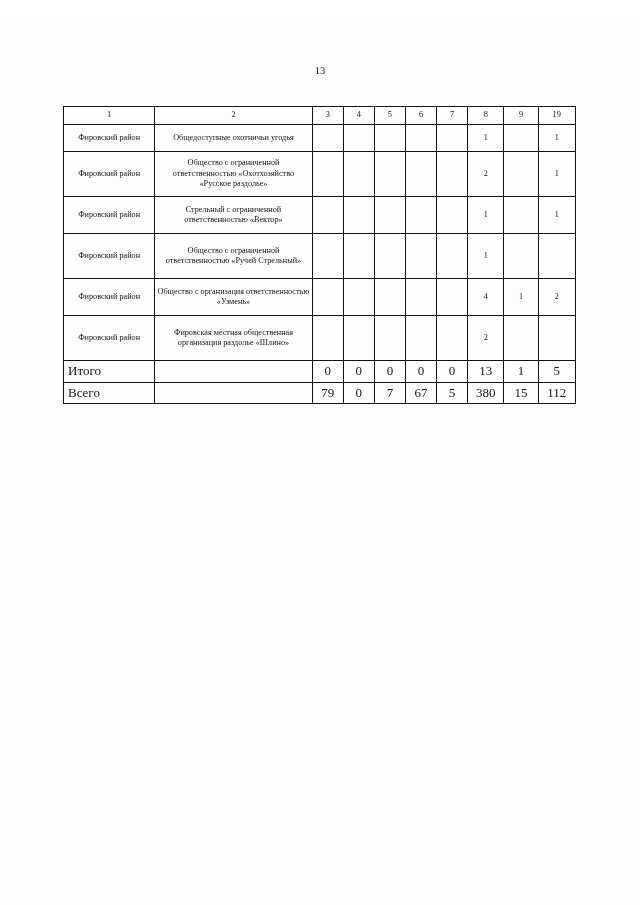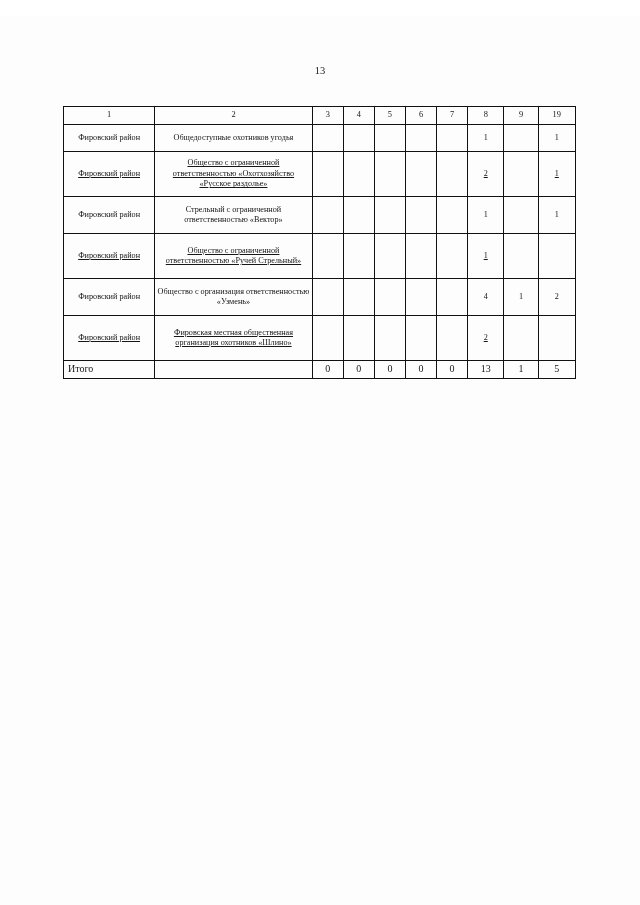--- a/index.html
+++ b/index.html
@@ -61,25 +61,25 @@
   .c10 { width: 36px; }
   td.col1 {
     text-align: center;
   }
   td.col2 {
     text-align: center;
     padding-left: 4px;
     padding-right: 4px;
   }
   tr.data-row td { height: 22px; }
-  tr.tall td { height: 40px; text-decoration: underline; }
+  tr.tall td { height: 40px; }
   tr.mid td { height: 32px; }
   tr.total td {
     height: 13px;
-    font-size: 10px;
+    font-size: 13px;
   }
   tr.total td.col1 {
     text-align: left;
     padding-left: 4px;
   }
   tr.total td.col2 { text-align: left; }
 </style>
 </head>
 <body>
 
@@ -109,21 +109,21 @@
         <td>5</td>
         <td>6</td>
         <td>7</td>
         <td>8</td>
         <td>9</td>
         <td>19</td>
       </tr>
 
       <tr class="data-row">
         <td class="col1">Фировский район</td>
-        <td class="col2">Общедоступные охотников угодья</td>
+        <td class="col2">Общедоступные охотничьи угодья</td>
         <td></td>
         <td></td>
         <td></td>
         <td></td>
         <td></td>
         <td>1</td>
         <td></td>
         <td>1</td>
       </tr>
 
@@ -174,21 +174,21 @@
         <td></td>
         <td></td>
         <td></td>
         <td>4</td>
         <td>1</td>
         <td>2</td>
       </tr>
 
       <tr class="tall">
         <td class="col1">Фировский район</td>
-        <td class="col2">Фировская местная общественная организация охотников «Шлино»</td>
+        <td class="col2">Фировская местная общественная организация раздолье «Шлино»</td>
         <td></td>
         <td></td>
         <td></td>
         <td></td>
         <td></td>
         <td>2</td>
         <td></td>
         <td></td>
       </tr>
 
@@ -198,16 +198,28 @@
         <td>0</td>
         <td>0</td>
         <td>0</td>
         <td>0</td>
         <td>0</td>
         <td>13</td>
         <td>1</td>
         <td>5</td>
       </tr>
 
+      <tr class="total">
+        <td class="col1">Всего</td>
+        <td class="col2"></td>
+        <td>79</td>
+        <td>0</td>
+        <td>7</td>
+        <td>67</td>
+        <td>5</td>
+        <td>380</td>
+        <td>15</td>
+        <td>112</td>
+      </tr>
     </tbody>
   </table>
 
 </div>
 
 </body></html>

